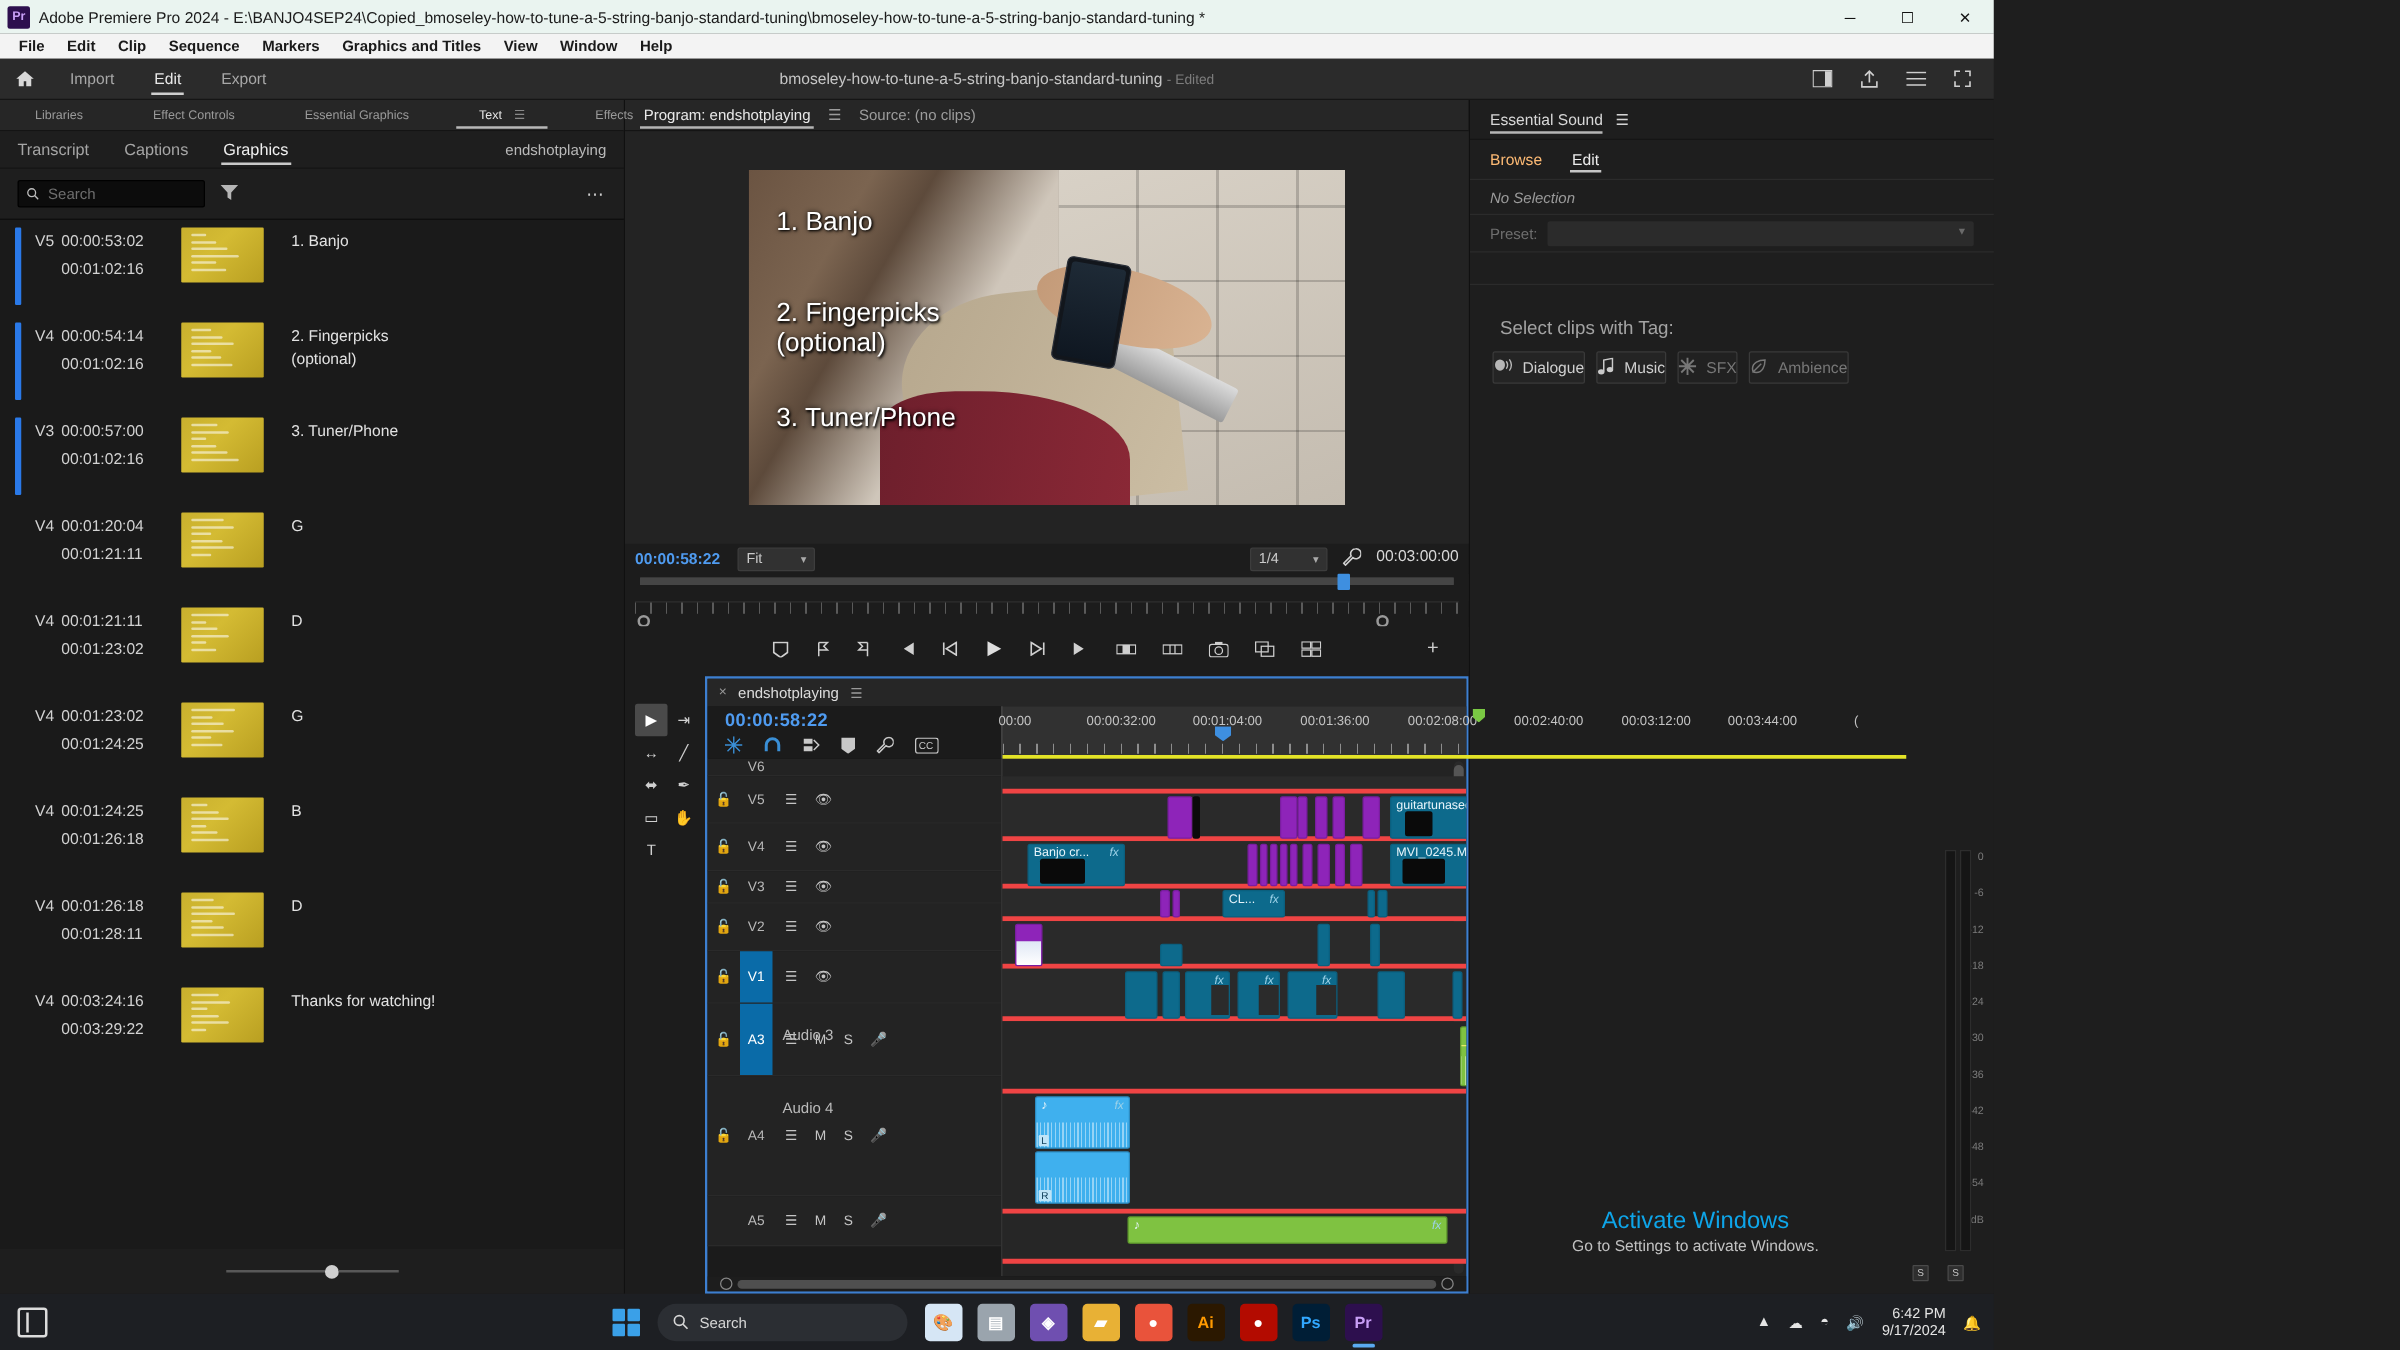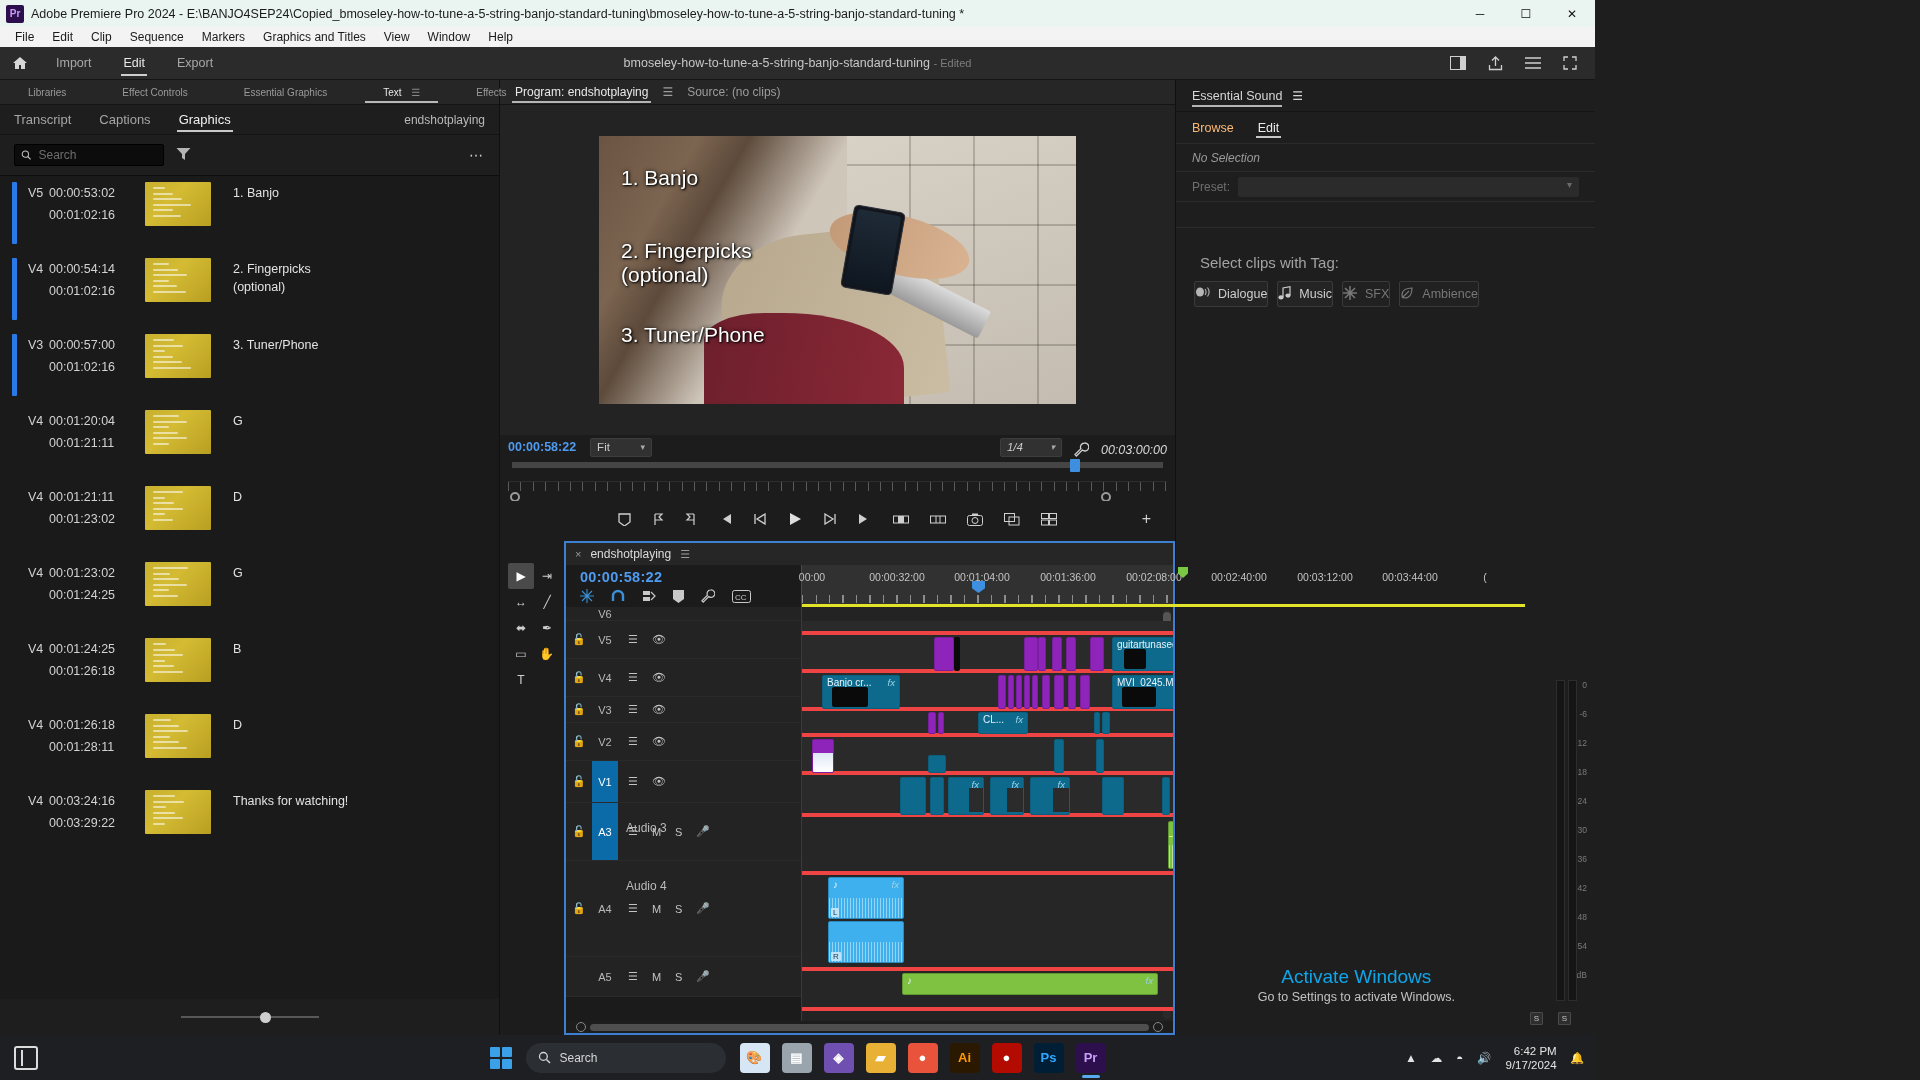--- a/index.html
+++ b/index.html
@@ -17,21 +17,21 @@
   .pr-badge { width:18px; height:18px; margin:0 7px 0 6px; background:#2d0f4e; color:#c99ff7;
               font-size:10px; font-weight:bold; display:flex; align-items:center; justify-content:center;
               border-radius:2px; font-family:"Liberation Sans",sans-serif; }
   .title-text { white-space:nowrap; overflow:hidden; }
   .win-ctrls { margin-left:auto; display:flex; height:27px; }
   .win-btn { width:46px; display:flex; align-items:center; justify-content:center; font-size:12px; color:#111; }
 
   
   .menubar { height:20px; background:#f3f3f3; color:#1a1a1a; display:flex; align-items:center;
              padding-left:6px; font-size:12px; flex:0 0 20px; }
-  .menubar span { padding:0 9px; line-height:20px; }
+  .menubar span { padding:0 9px; line-height:20px;font-weight:bold; }
 
   
   .wsbar { height:33px; background:#2b2b2b; display:flex; align-items:center; position:relative;
            border-bottom:1px solid #151515; flex:0 0 33px; }
   .home-ico { width:40px; display:flex; align-items:center; justify-content:center; }
   .ws-tab { padding:0 16px; line-height:33px; font-size:12.5px; color:#a8a8a8; position:relative; }
   .ws-tab.active { color:#e8e8e8; }
   .ws-tab.active::after { content:""; position:absolute; left:14px; right:14px; bottom:4px; height:2px; background:#cfcfcf; }
   .ws-center { position:absolute; left:0; right:0; text-align:center; font-size:12.5px; color:#c6c6c6; pointer-events:none;}
   .ws-center .edited { color:#7d7d7d; font-size:11px; }
@@ -520,21 +520,21 @@
           <div class="vtext" style="left:22px; top:187px;">3. Tuner/Phone</div>
         </div>
       </div>
 
       <div class="mon-ctrl">
         <span class="tc-blue">00:00:58:22</span>
         <span class="sel">
           <span>Fit</span>
           <span class="cv">▾</span>
         </span>
-        <span style="margin-left:auto; display:flex; align-items:flex-end; gap:12px;font-style:italic;">
+        <span style="margin-left:auto; display:flex; align-items:flex-start; gap:12px;">
           <span class="sel">
             <span>1/4</span>
             <span class="cv">▾</span>
           </span>
           <span class="ic">
             <svg width="15" height="15" viewBox="0 0 15 15">
                 <path d="M10.5 1a4 4 0 00-3.6 5.7L1 12.6 2.4 14l5.9-5.9A4 4 0 1010.5 1z" fill="none" stroke="#d0d0d0" stroke-width="1.3"></path>
               </svg>
           </span>
           <span class="tc-white">00:03:00:00</span>

